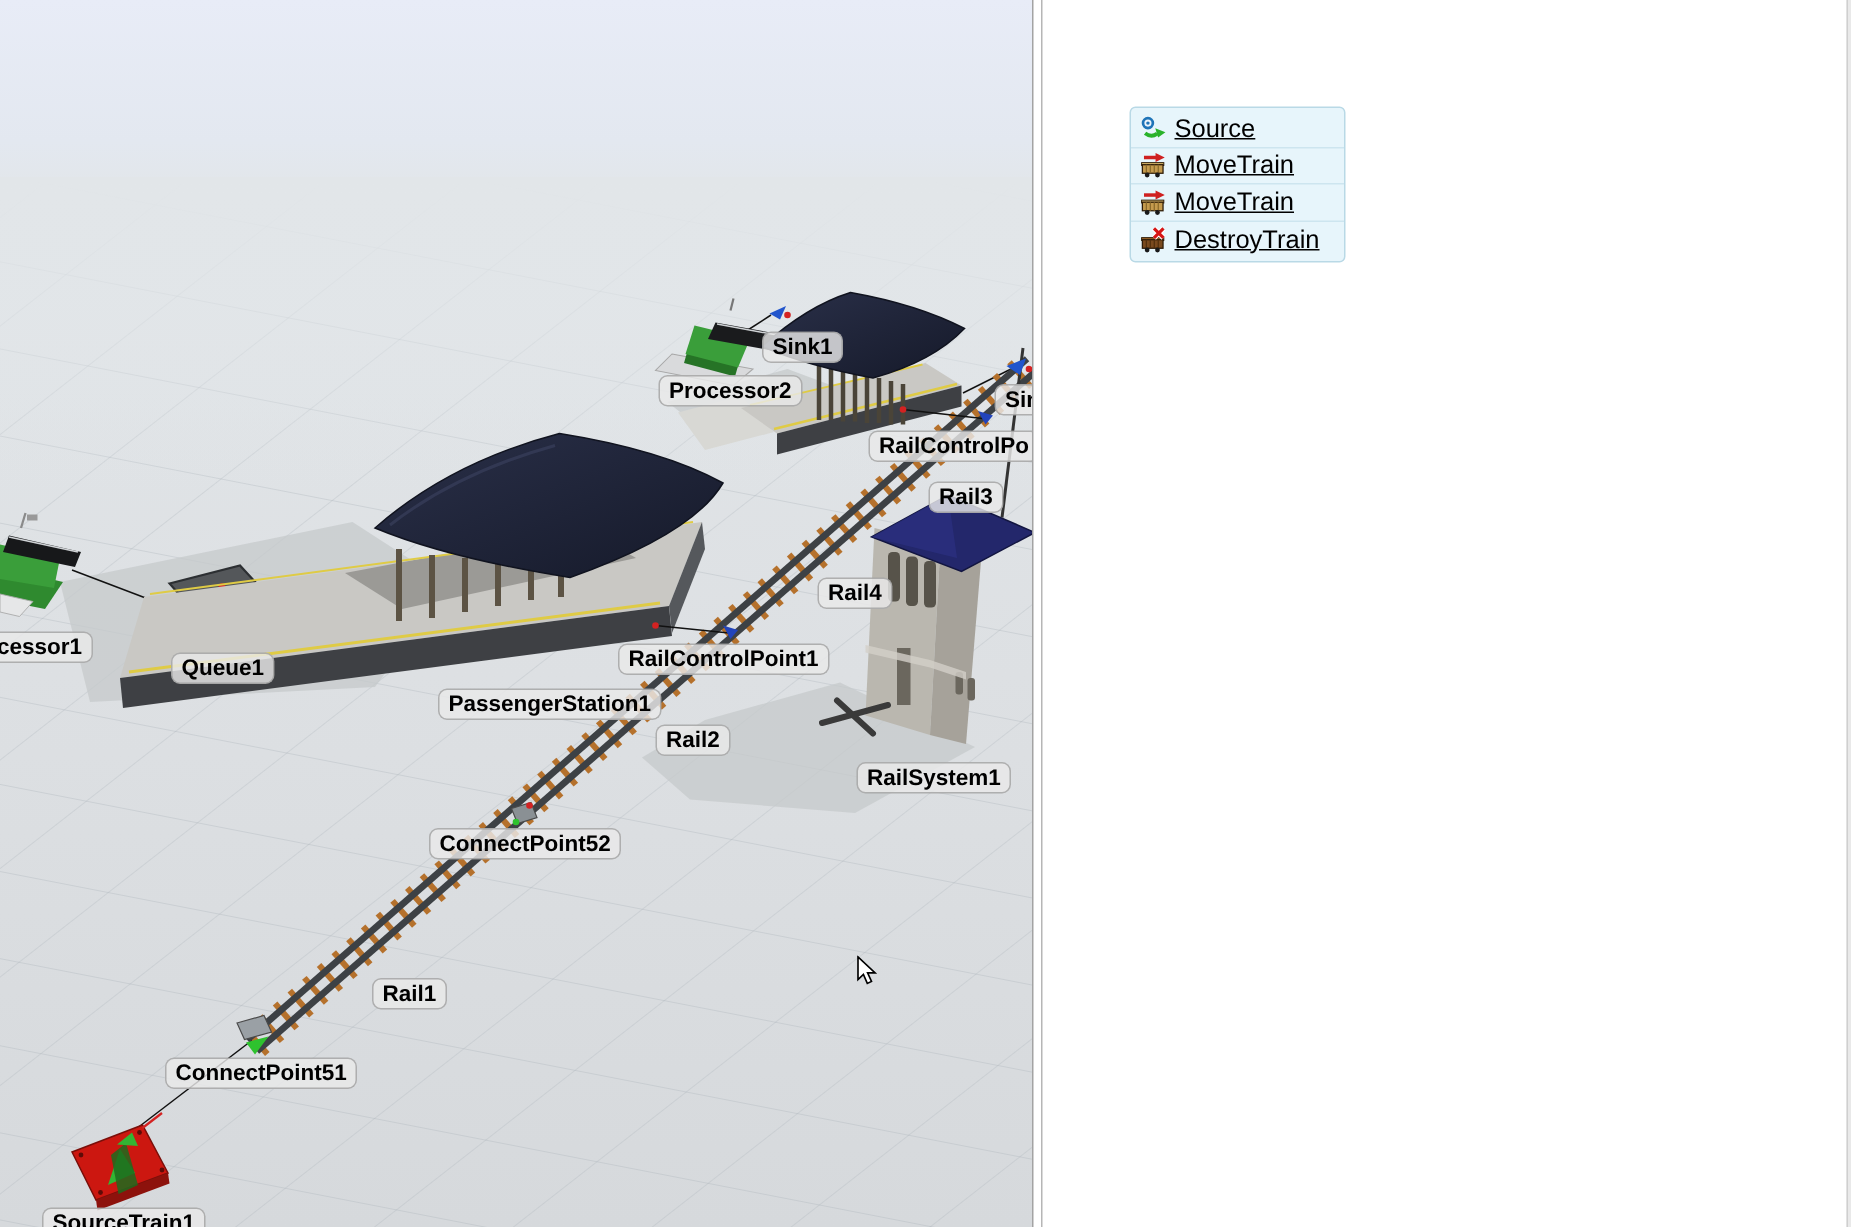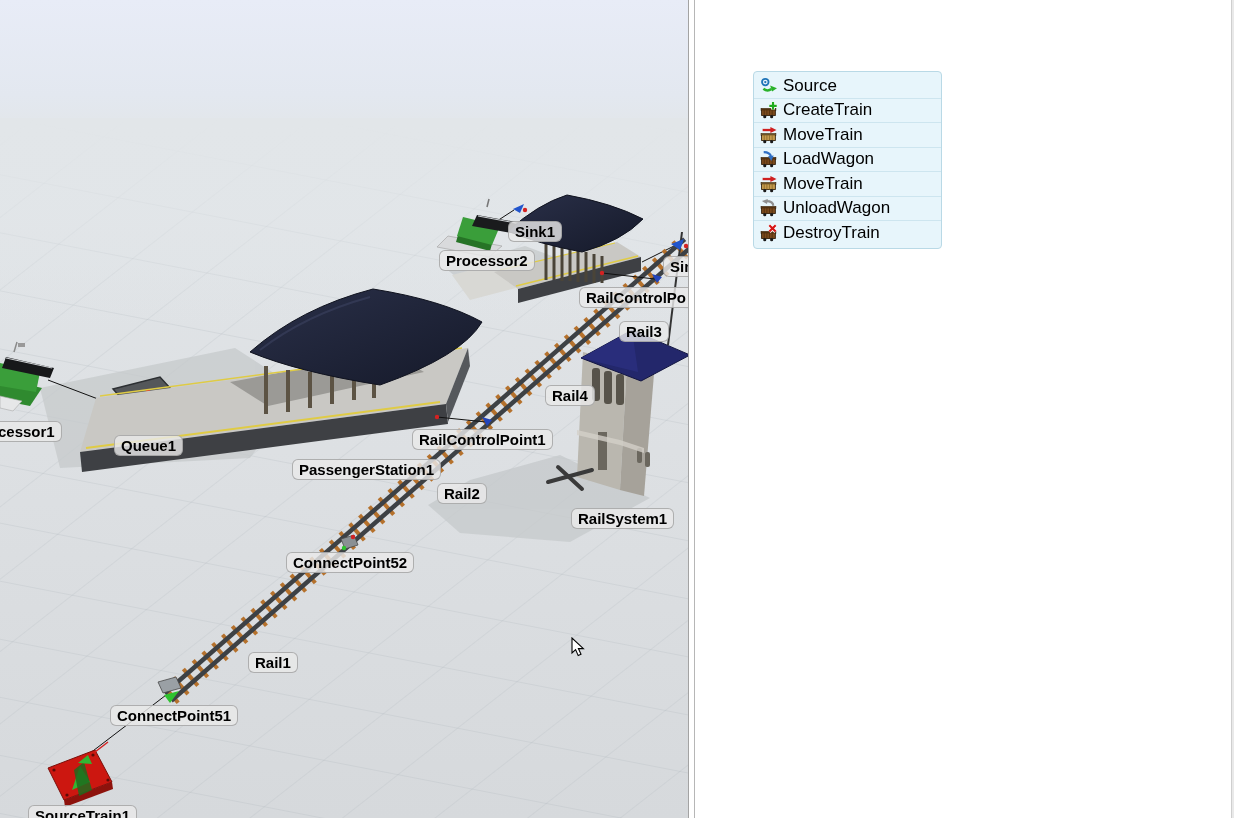--- a/index.html
+++ b/index.html
@@ -19,22 +19,22 @@
   #viewport{position:absolute;left:0;top:0;width:689px;height:818px;overflow:hidden;
     border-right:1px solid #a3a3a3;}
   #edge2{position:absolute;left:694px;top:0;width:1px;height:818px;background:#b6b6b6;}
   #winedge{position:absolute;right:0;top:0;width:3px;height:818px;background:#e9e9e9;border-left:1px solid #cfcfcf;}
   #scene{position:absolute;left:0;top:0;}
   .scene-label{position:absolute;white-space:nowrap;background:var(--label-bg);
     border:1px solid var(--label-border);border-radius:6px;padding:0px 6px;
     font-weight:bold;font-size:15px;line-height:19px;color:#000;z-index:5;}
   #cursor{position:absolute;z-index:9;}
   
-  #panel{position:absolute;left:753px;top:71px;width:189px;background:var(--panel-bg);
-    border:1px solid var(--panel-border);border-radius:4px;padding:2px 0;z-index:3;}
+  #panel{position:absolute;left:753px;top:71px;width:144px;background:var(--panel-bg);
+    border:1px solid var(--panel-border);border-radius:4px;padding:2px 0;z-index:3;text-decoration:underline;}
   .p-row{display:flex;align-items:center;height:24.5px;padding:0 6px;border-bottom:1px solid var(--panel-sep);}
   .p-row:last-child{border-bottom:none;}
   .p-icon{width:18px;height:18px;margin-right:5px;flex:0 0 18px;}
   .p-icon svg{width:18px;height:18px;display:block;}
   .p-label{font-size:17px;color:#000;line-height:18px;}
 </style>
 </head>
 <body>
 
 <div id="stage">
@@ -309,30 +309,30 @@
             <circle cx="5" cy="4.8" r="1.1" fill="#1f74b8"></circle>
    <path d="M3.2 11.2c2.6 2 5.2 2 7.6 0.2" fill="none" stroke="#2ab22a" stroke-width="2.4"></path>
             <polygon points="9.6,8 16,10.6 11.4,13.8" fill="#2ab22a"></polygon>
           </svg>
         </span>
         <span class="p-label">Source</span>
       </div>
       <div class="p-row">
         <span class="p-icon">
           <svg viewBox="0 0 17 17">
-            <rect x="1" y="7" width="14" height="1.8" fill="#9a6226" stroke="#2e1c08" stroke-width="0.6"></rect>
-            <rect x="1.5" y="8.3" width="13" height="5.4" fill="#7a4a1e" stroke="#2e1c08" stroke-width="0.8"></rect>
-            <path d="M4 8.3v5.4 M6.5 8.3v5.4 M9 8.3v5.4 M11.5 8.3v5.4" stroke="#53300d" stroke-width="0.8"></path>
+            <rect x="1" y="7" width="14" height="1.8" fill="#d9b86a" stroke="#2e1c08" stroke-width="0.6"></rect>
+            <rect x="1.5" y="8.3" width="13" height="5.4" fill="#c59b4e" stroke="#2e1c08" stroke-width="0.8"></rect>
+            <path d="M4 8.3v5.4 M6.5 8.3v5.4 M9 8.3v5.4 M11.5 8.3v5.4" stroke="#8a6a2a" stroke-width="0.8"></path>
             <circle cx="4.5" cy="14.8" r="1.5" fill="#1a1a1a"></circle>
             <circle cx="11" cy="14.8" r="1.5" fill="#1a1a1a"></circle>
-            <path d="M12.3 1v7 M8.8 4.5h7" stroke="#fff" stroke-width="3.6"></path>
-            <path d="M12.3 1v7 M8.8 4.5h7" stroke="#1faa1f" stroke-width="2.1"></path>
+            <path d="M2.5 3.8h8" stroke="#cf2020" stroke-width="2.2"></path>
+            <polygon points="9.8,1 15.6,3.8 9.8,6.6" fill="#cf2020"></polygon>
           </svg>
         </span>
-        <span class="p-label">CreateTrain</span>
+        <span class="p-label">MoveTrain</span>
       </div>
       <div class="p-row">
         <span class="p-icon">
           <svg viewBox="0 0 17 17">
             <rect x="1" y="7" width="14" height="1.8" fill="#d9b86a" stroke="#2e1c08" stroke-width="0.6"></rect>
             <rect x="1.5" y="8.3" width="13" height="5.4" fill="#c59b4e" stroke="#2e1c08" stroke-width="0.8"></rect>
             <path d="M4 8.3v5.4 M6.5 8.3v5.4 M9 8.3v5.4 M11.5 8.3v5.4" stroke="#8a6a2a" stroke-width="0.8"></path>
             <circle cx="4.5" cy="14.8" r="1.5" fill="#1a1a1a"></circle>
             <circle cx="11" cy="14.8" r="1.5" fill="#1a1a1a"></circle>
             <path d="M2.5 3.8h8" stroke="#cf2020" stroke-width="2.2"></path>
@@ -342,62 +342,20 @@
         <span class="p-label">MoveTrain</span>
       </div>
       <div class="p-row">
         <span class="p-icon">
           <svg viewBox="0 0 17 17">
             <rect x="1" y="7" width="14" height="1.8" fill="#9a6226" stroke="#2e1c08" stroke-width="0.6"></rect>
             <rect x="1.5" y="8.3" width="13" height="5.4" fill="#7a4a1e" stroke="#2e1c08" stroke-width="0.8"></rect>
             <path d="M4 8.3v5.4 M6.5 8.3v5.4 M9 8.3v5.4 M11.5 8.3v5.4" stroke="#53300d" stroke-width="0.8"></path>
             <circle cx="4.5" cy="14.8" r="1.5" fill="#1a1a1a"></circle>
             <circle cx="11" cy="14.8" r="1.5" fill="#1a1a1a"></circle>
-            <path d="M3.5 2c4.2 0 6.3 1.4 6.9 4.4" fill="none" stroke="#2f6fc4" stroke-width="2.1"></path>
-            <polygon points="7.6,5.8 10.8,10.4 12.9,5.2" fill="#2f6fc4"></polygon>
-          </svg>
-        </span>
-        <span class="p-label">LoadWagon</span>
-      </div>
-      <div class="p-row">
-        <span class="p-icon">
-          <svg viewBox="0 0 17 17">
-            <rect x="1" y="7" width="14" height="1.8" fill="#d9b86a" stroke="#2e1c08" stroke-width="0.6"></rect>
-            <rect x="1.5" y="8.3" width="13" height="5.4" fill="#c59b4e" stroke="#2e1c08" stroke-width="0.8"></rect>
-            <path d="M4 8.3v5.4 M6.5 8.3v5.4 M9 8.3v5.4 M11.5 8.3v5.4" stroke="#8a6a2a" stroke-width="0.8"></path>
-            <circle cx="4.5" cy="14.8" r="1.5" fill="#1a1a1a"></circle>
-            <circle cx="11" cy="14.8" r="1.5" fill="#1a1a1a"></circle>
-            <path d="M2.5 3.8h8" stroke="#cf2020" stroke-width="2.2"></path>
-            <polygon points="9.8,1 15.6,3.8 9.8,6.6" fill="#cf2020"></polygon>
-          </svg>
-        </span>
-        <span class="p-label">MoveTrain</span>
-      </div>
-      <div class="p-row">
-        <span class="p-icon">
-          <svg viewBox="0 0 17 17">
-            <rect x="1" y="7" width="14" height="1.8" fill="#9a6226" stroke="#2e1c08" stroke-width="0.6"></rect>
-            <rect x="1.5" y="8.3" width="13" height="5.4" fill="#7a4a1e" stroke="#2e1c08" stroke-width="0.8"></rect>
-            <path d="M4 8.3v5.4 M6.5 8.3v5.4 M9 8.3v5.4 M11.5 8.3v5.4" stroke="#53300d" stroke-width="0.8"></path>
-            <circle cx="4.5" cy="14.8" r="1.5" fill="#1a1a1a"></circle>
-            <circle cx="11" cy="14.8" r="1.5" fill="#1a1a1a"></circle>
-            <path d="M12.5 6.4c0-3-2.6-4.4-6.6-4.4" fill="none" stroke="#8f8f8f" stroke-width="2.1"></path>
-            <polygon points="7.4,0 1.8,2 6.6,4.8" fill="#8f8f8f"></polygon>
-          </svg>
-        </span>
-        <span class="p-label">UnloadWagon</span>
-      </div>
-      <div class="p-row">
-        <span class="p-icon">
-          <svg viewBox="0 0 17 17">
-            <rect x="1" y="7" width="14" height="1.8" fill="#9a6226" stroke="#2e1c08" stroke-width="0.6"></rect>
-            <rect x="1.5" y="8.3" width="13" height="5.4" fill="#7a4a1e" stroke="#2e1c08" stroke-width="0.8"></rect>
-            <path d="M4 8.3v5.4 M6.5 8.3v5.4 M9 8.3v5.4 M11.5 8.3v5.4" stroke="#53300d" stroke-width="0.8"></path>
-            <circle cx="4.5" cy="14.8" r="1.5" fill="#1a1a1a"></circle>
-            <circle cx="11" cy="14.8" r="1.5" fill="#1a1a1a"></circle>
             <path d="M8.8 1.2l6 6 M14.8 1.2l-6 6" stroke="#fff" stroke-width="3.4"></path>
             <path d="M8.8 1.2l6 6 M14.8 1.2l-6 6" stroke="#d51515" stroke-width="2"></path>
           </svg>
         </span>
         <span class="p-label">DestroyTrain</span>
       </div>
     </div>
 </div>
 
 </body></html>

